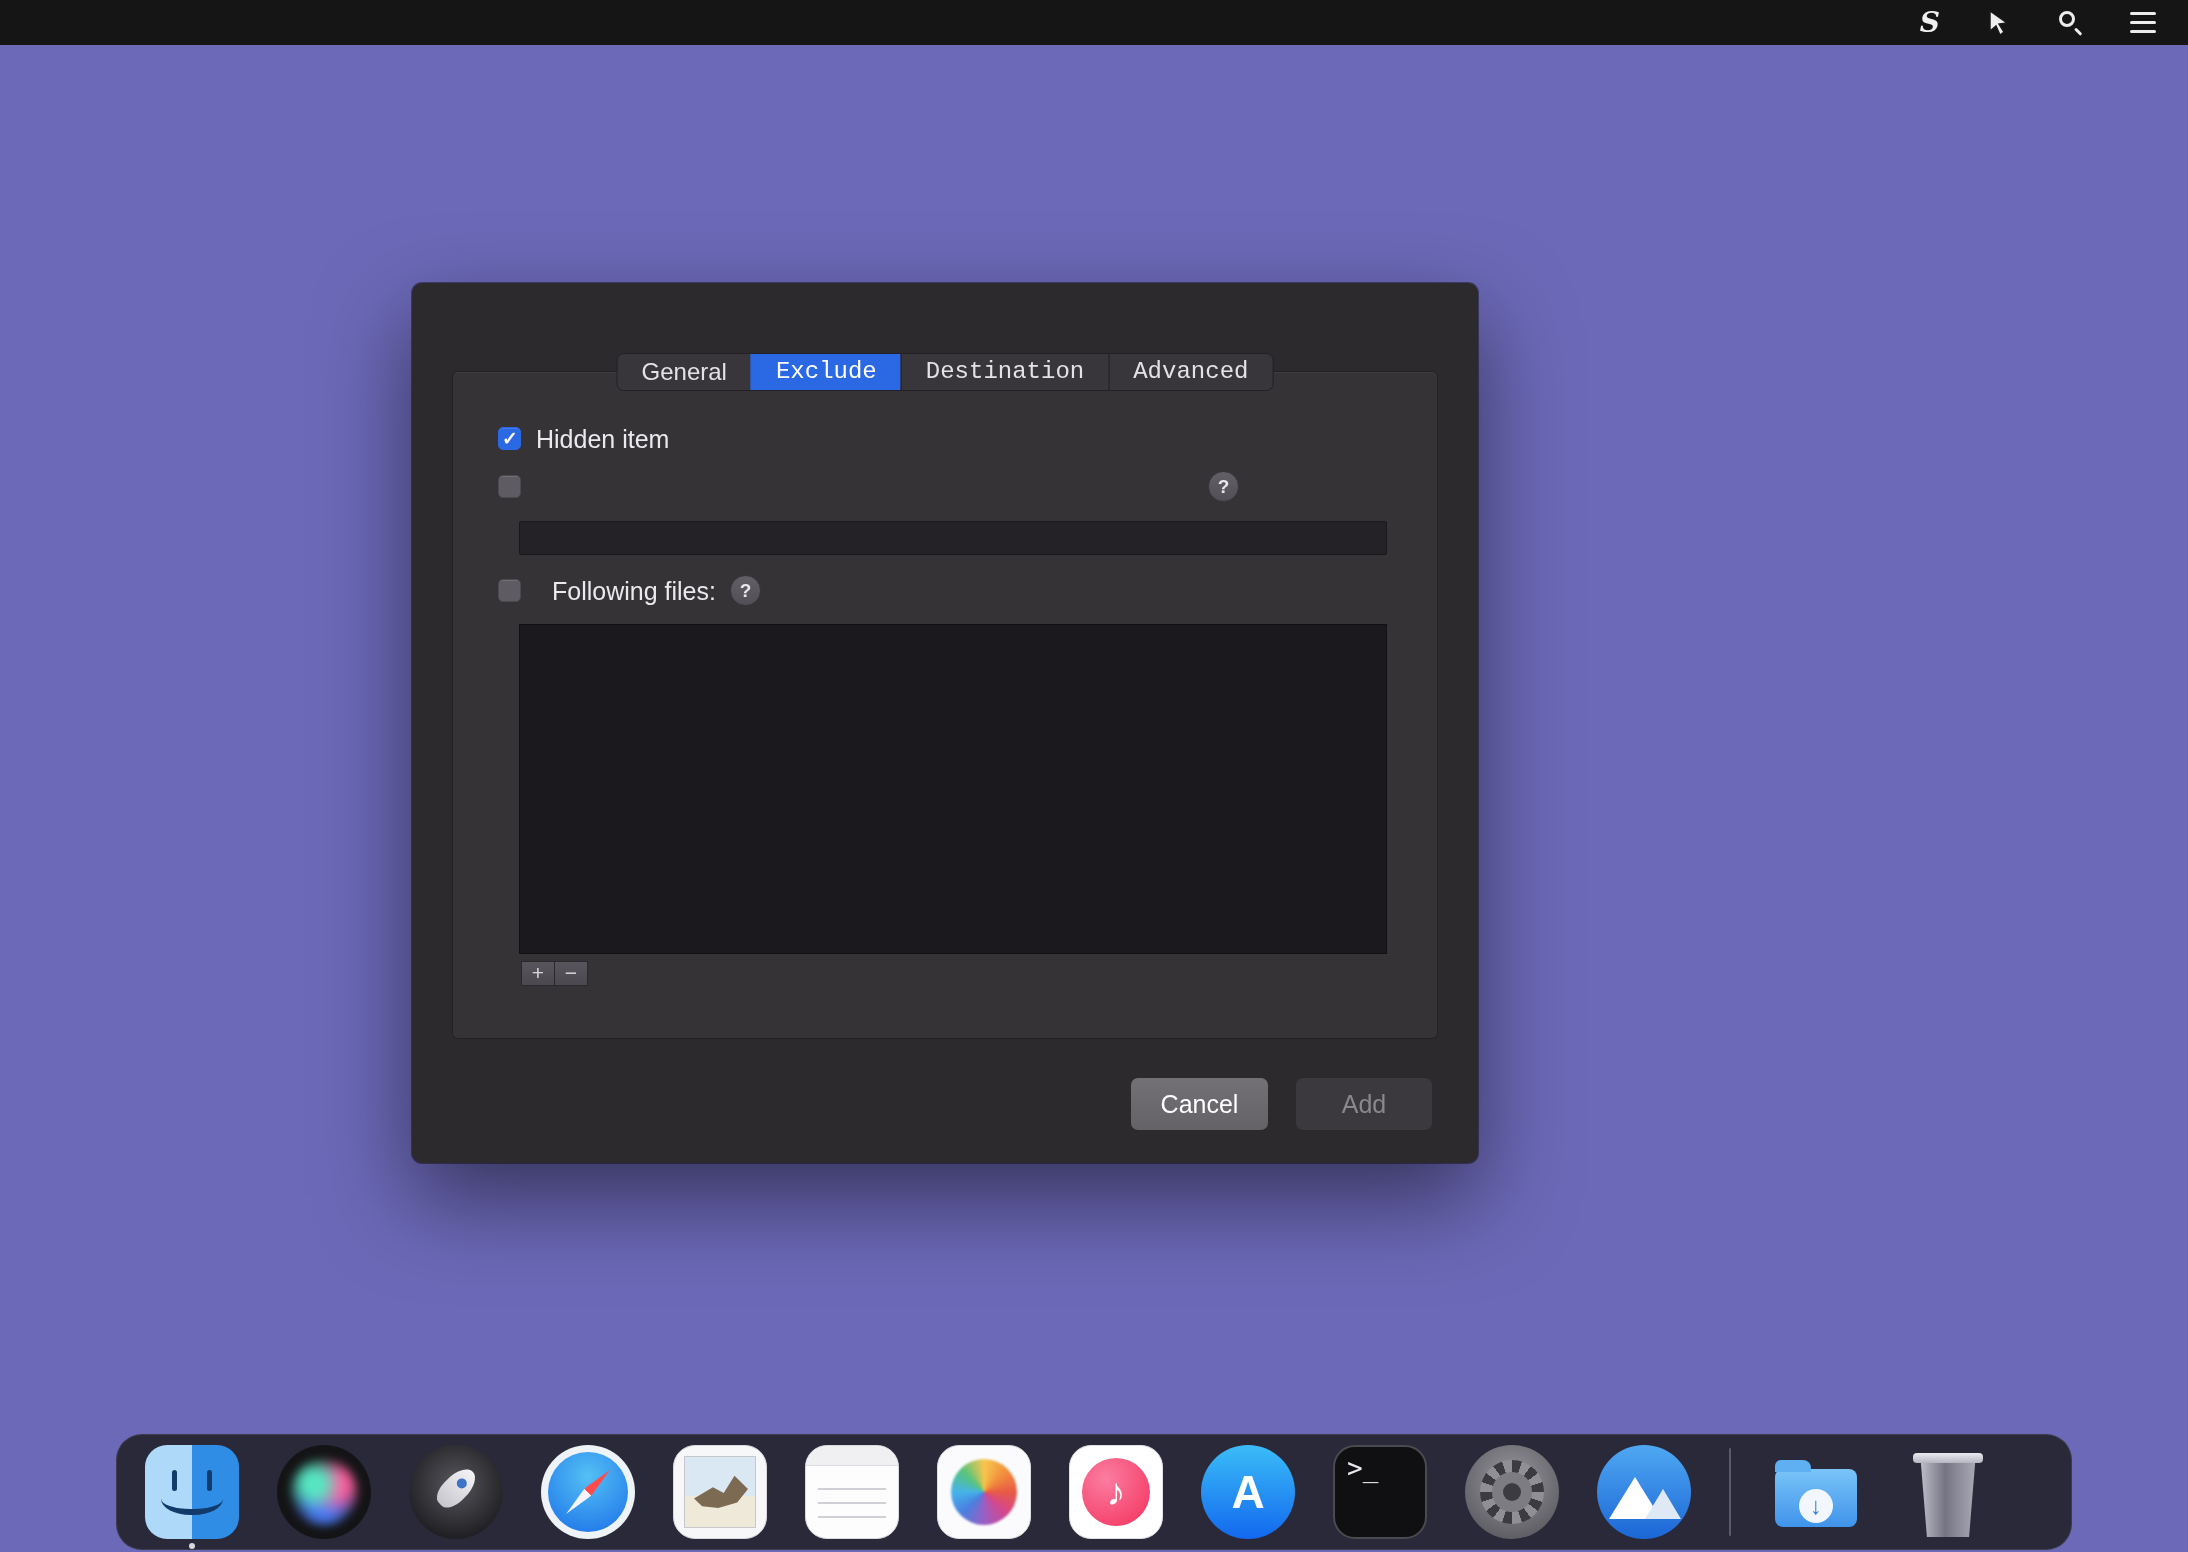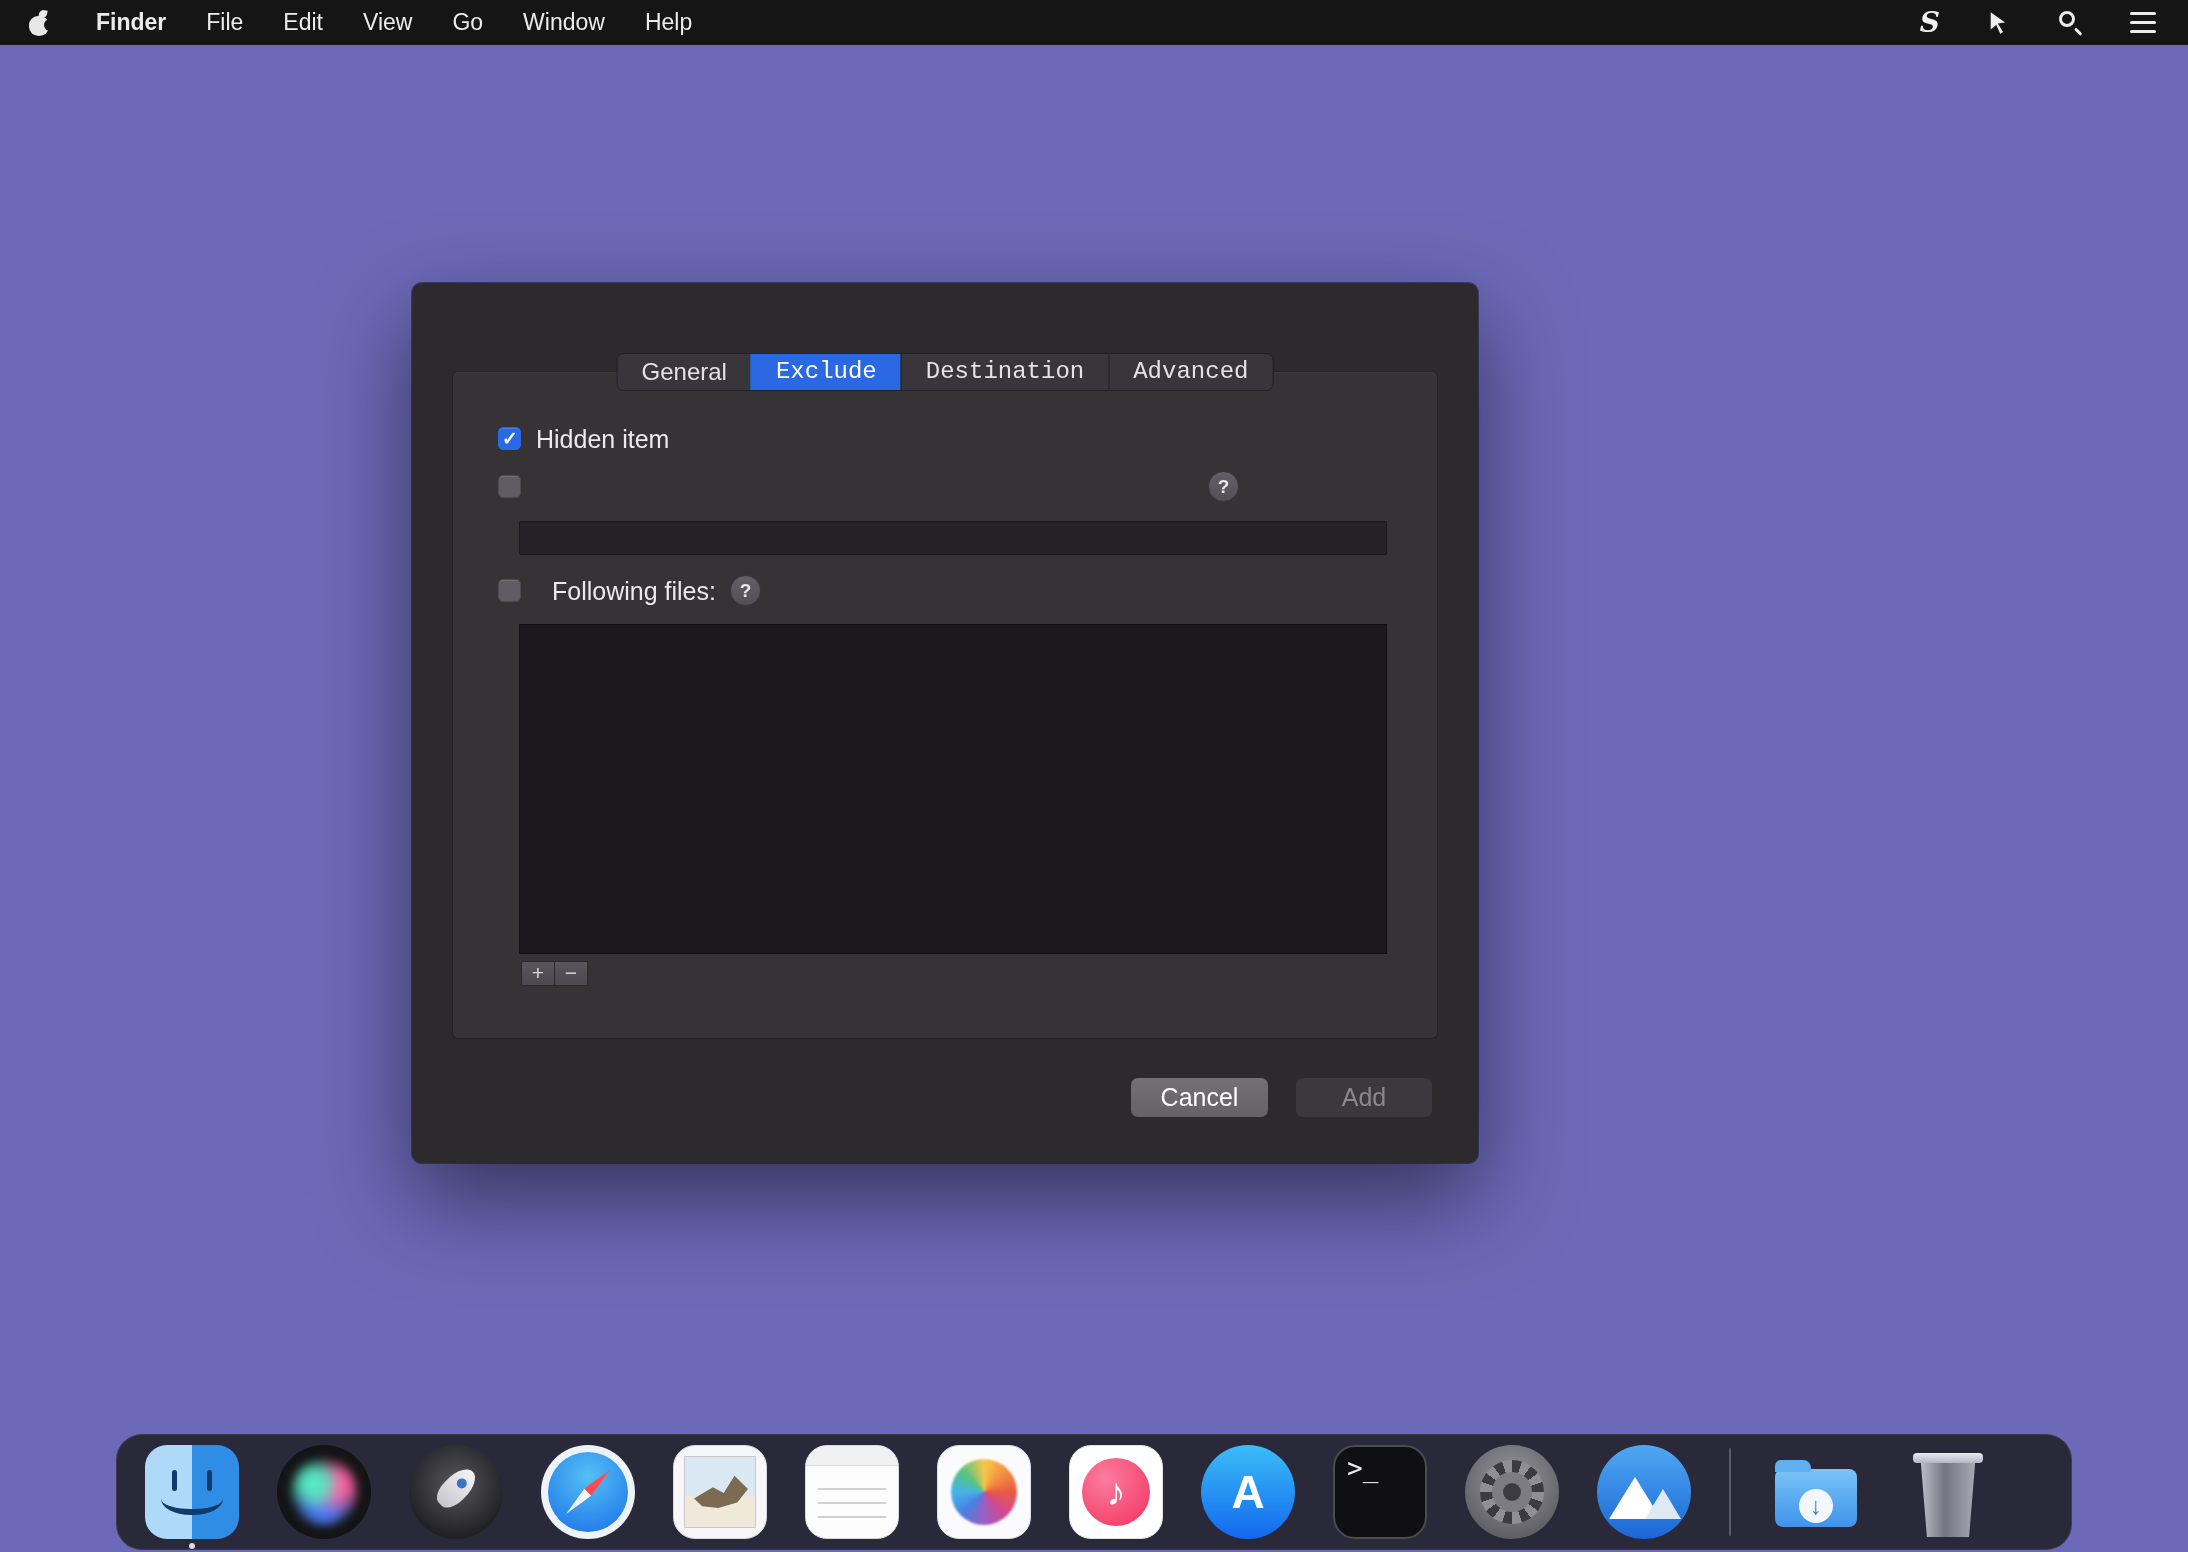--- a/index.html
+++ b/index.html
@@ -57,21 +57,21 @@
     padding:0 10px; outline:none; }
 
   .file-list { position:absolute; left:107px; top:341px; width:868px; height:330px;
     background:#1b191d; border:1px solid #121015; }
 
   .pm-group { position:absolute; left:109px; top:678px; display:flex; }
   .pm-btn { width:34px; height:25px; background:linear-gradient(180deg,#58565c,#4b494f);
     border:1px solid #2a282c; color:#d7d5d9; font-size:21px; line-height:22px; text-align:center; }
   .pm-btn + .pm-btn { margin-left:-1px; }
 
-  .btn { position:absolute; height:39px; border-radius:7px; font-size:25px; display:flex;
+  .btn { position:absolute; height:52px; border-radius:7px; font-size:25px; display:flex;
     align-items:center; justify-content:center; top:795px; }
   .btn-cancel { left:719px; width:137px; background:linear-gradient(180deg,#737076,#646167); color:#ffffff; }
   .btn-add { left:884px; width:136px; background:#3b383e; color:#8a878d; }
 
   
   .dock { position:absolute; left:50%; transform:translateX(-50%); bottom:2px; width:1956px; height:116px;
     background:rgba(30,29,33,0.84); border:1px solid rgba(255,255,255,0.09); border-radius:26px;
     display:flex; align-items:center; gap:38px; padding:0 28px; z-index:40; }
   .dock-item { position:relative; width:94px; height:94px; flex:0 0 auto; }
   .di { width:94px; height:94px; border-radius:22px; position:relative; overflow:hidden; }
@@ -157,34 +157,20 @@
   .di-trash .tbin { position:absolute; left:16px; right:16px; top:16px; bottom:2px;
     background:linear-gradient(90deg,rgba(228,228,238,.85),rgba(148,148,162,.7) 45%,rgba(205,205,216,.82));
     clip-path:polygon(6% 0,94% 0,84% 100%,16% 100%); }
   .di-trash .tlid { position:absolute; left:12px; right:12px; top:8px; height:10px; border-radius:4px;
     background:linear-gradient(180deg,#eaeaf2,#b6b6c2); }
 </style>
 </head>
 <body>
 
 <div class="menubar">
-  <div class="mb-left">
-    <div class="apple-logo">
-      <div class="apple-body"></div>
-      <div class="apple-bite"></div>
-      <div class="apple-leaf"></div>
-    </div>
-    <span class="mb-item mb-app">Finder</span>
-    <span class="mb-item">File</span>
-    <span class="mb-item">Edit</span>
-    <span class="mb-item">View</span>
-    <span class="mb-item">Go</span>
-    <span class="mb-item">Window</span>
-    <span class="mb-item">Help</span>
-  </div>
   <div class="mb-right">
     <span class="s-glyph">S</span>
     <span class="cursor-ico">
       <svg width="26" height="28" viewBox="0 0 26 28">
           <polygon points="4,2 4,22 10,17 14,26 18,23 13,15 21,14" fill="#f0f0f0" stroke="#1a1a1a" stroke-width="1.5"></polygon>
         </svg>
     </span>
     <span class="search-ico">
       <span class="lens"></span>
       <span class="handle"></span>

